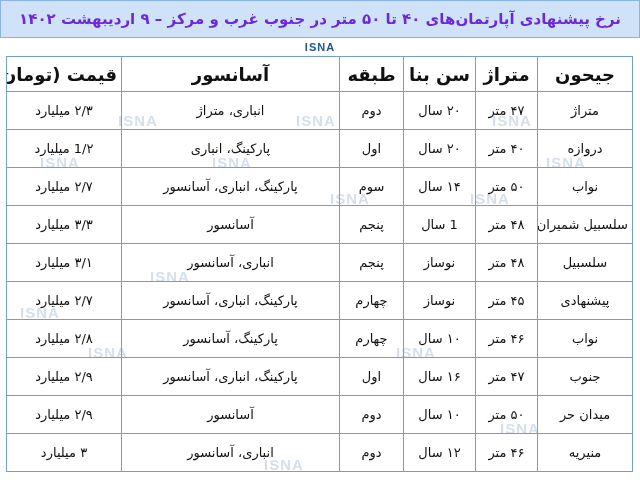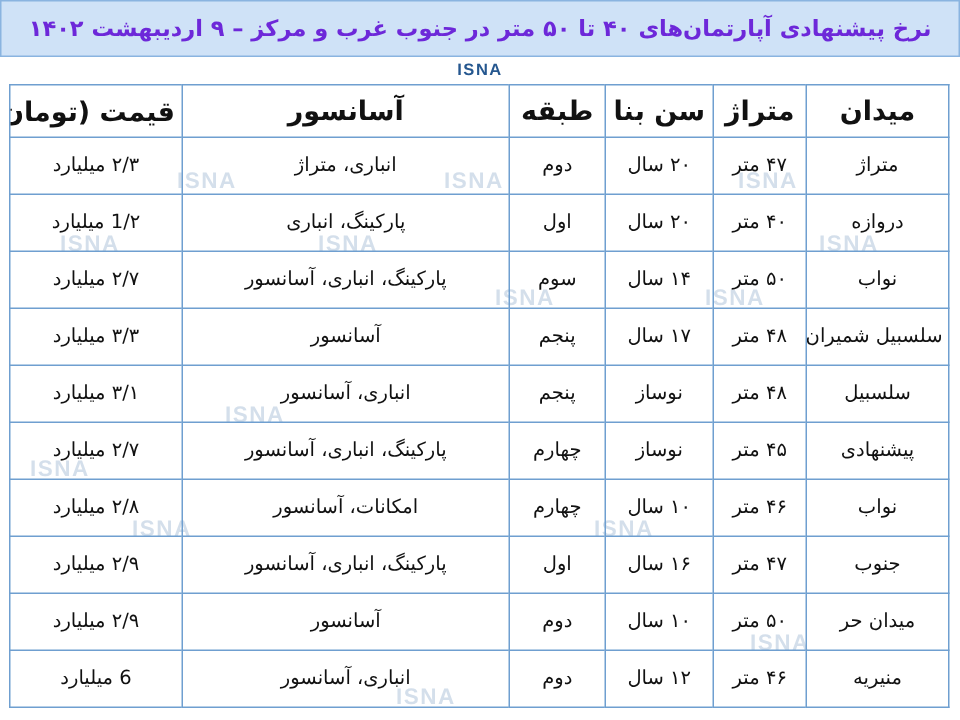--- a/index.html
+++ b/index.html
@@ -135,21 +135,21 @@
     <colgroup>
       <col class="c-mahale">
       <col class="c-metraj">
       <col class="c-sen">
       <col class="c-tabaghe">
       <col class="c-emkanat">
       <col class="c-gheymat">
     </colgroup>
     <thead>
       <tr>
-        <th>میدان</th>
+        <th>جیحون</th>
         <th>متراژ</th>
         <th>سن بنا</th>
         <th>طبقه</th>
         <th>آسانسور</th>
         <th>قیمت (تومان)</th>
       </tr>
     </thead>
     <tbody>
       <tr>
         <td>متراژ</td>
@@ -171,21 +171,21 @@
         <td>نواب</td>
         <td>۵۰ متر</td>
         <td>۱۴ سال</td>
         <td>سوم</td>
         <td>پارکینگ، انباری، آسانسور</td>
         <td>۲/۷ میلیارد</td>
       </tr>
       <tr>
         <td>سلسبیل شمیران</td>
         <td>۴۸ متر</td>
-        <td>۱۷ سال</td>
+        <td>1 سال</td>
         <td>پنجم</td>
         <td>آسانسور</td>
         <td>۳/۳ میلیارد</td>
       </tr>
       <tr>
         <td>سلسبیل</td>
         <td>۴۸ متر</td>
         <td>نوساز</td>
         <td>پنجم</td>
         <td>انباری، آسانسور</td>
@@ -197,21 +197,21 @@
         <td>نوساز</td>
         <td>چهارم</td>
         <td>پارکینگ، انباری، آسانسور</td>
         <td>۲/۷ میلیارد</td>
       </tr>
       <tr>
         <td>نواب</td>
         <td>۴۶ متر</td>
         <td>۱۰ سال</td>
         <td>چهارم</td>
-        <td>امکانات، آسانسور</td>
+        <td>پارکینگ، آسانسور</td>
         <td>۲/۸ میلیارد</td>
       </tr>
       <tr>
         <td>جنوب</td>
         <td>۴۷ متر</td>
         <td>۱۶ سال</td>
         <td>اول</td>
         <td>پارکینگ، انباری، آسانسور</td>
         <td>۲/۹ میلیارد</td>
       </tr>
@@ -222,18 +222,18 @@
         <td>دوم</td>
         <td>آسانسور</td>
         <td>۲/۹ میلیارد</td>
       </tr>
       <tr>
         <td>منیریه</td>
         <td>۴۶ متر</td>
         <td>۱۲ سال</td>
         <td>دوم</td>
         <td>انباری، آسانسور</td>
-        <td>6 میلیارد</td>
+        <td>۳ میلیارد</td>
       </tr>
     </tbody>
   </table>
 
 </div>
 
 </body></html>

